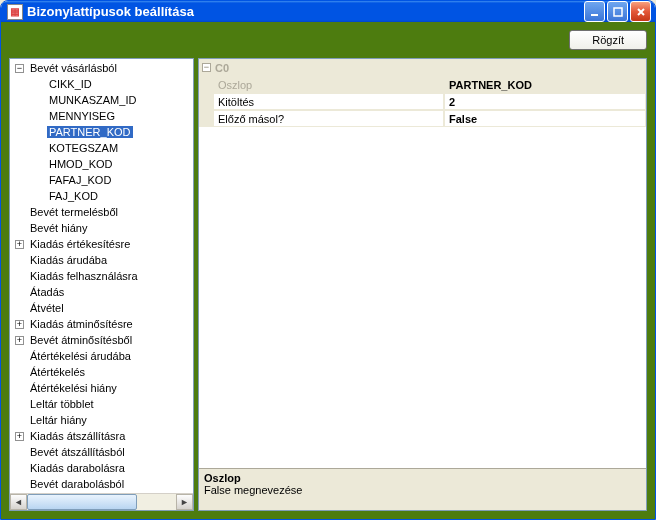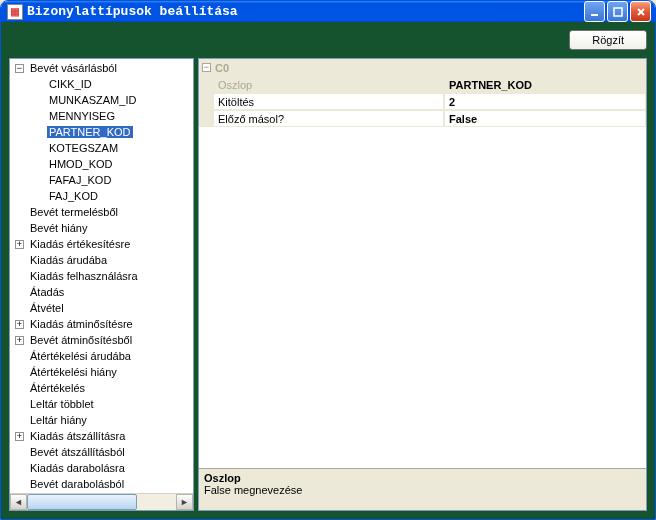--- a/index.html
+++ b/index.html
@@ -35,39 +35,39 @@
     width: 16px; height: 16px;
     margin-right: 4px;
     background: #fff;
     display: inline-flex;
     align-items: center;
     justify-content: center;
     font-size: 10px;
     color: #d44;
     border: 1px solid #888;
   }
-  .title-text { flex: 1; font-family: Liberation Mono, monospace; }
+  .title-text { flex: 1; }
   .win-buttons { display: flex; gap: 2px; }
   .win-btn {
     width: 21px; height: 21px;
     border-radius: 3px;
     border: 1px solid #fff;
     display: flex; align-items: center; justify-content: center;
     font-weight: bold; font-size: 11px; color: #fff;
     cursor: pointer;
   }
   .win-btn.min, .win-btn.max { background: linear-gradient(#6fa6ef,#3b75d8); }
   .win-btn.close { background: linear-gradient(#f7a07e,#e35839,#c63717); }
   .win-btn svg { pointer-events: none; }
 
   .client {
     flex: 1;
     display: flex;
     flex-direction: column;
-    background: #14532d;
+    background: #4d7c0f;
     padding: 8px;
     gap: 8px;
   }
   .topbar {
     display: flex;
     justify-content: flex-end;
   }
   .btn {
     border: 1px solid #707070;
     background: linear-gradient(#fff,#f0f0ea);
@@ -330,25 +330,25 @@
               <span class="node-spacer" style="width: 3px;"></span>
               <span class="toggle">+</span>
               <span class="node-label">Bevét átminősítésből</span>
             </div>
             <div class="tree-node">
               <span class="node-spacer" style="width: 16px;"></span>
               <span class="node-label">Átértékelési árudába</span>
             </div>
             <div class="tree-node">
               <span class="node-spacer" style="width: 16px;"></span>
+              <span class="node-label">Átértékelés</span>
+            </div>
+            <div class="tree-node">
+              <span class="node-spacer" style="width: 16px;"></span>
               <span class="node-label">Átértékelési hiány</span>
-            </div>
-            <div class="tree-node">
-              <span class="node-spacer" style="width: 16px;"></span>
-              <span class="node-label">Átértékelés</span>
             </div>
             <div class="tree-node">
               <span class="node-spacer" style="width: 16px;"></span>
               <span class="node-label">Leltár többlet</span>
             </div>
             <div class="tree-node">
               <span class="node-spacer" style="width: 16px;"></span>
               <span class="node-label">Leltár hiány</span>
             </div>
             <div class="tree-node">

